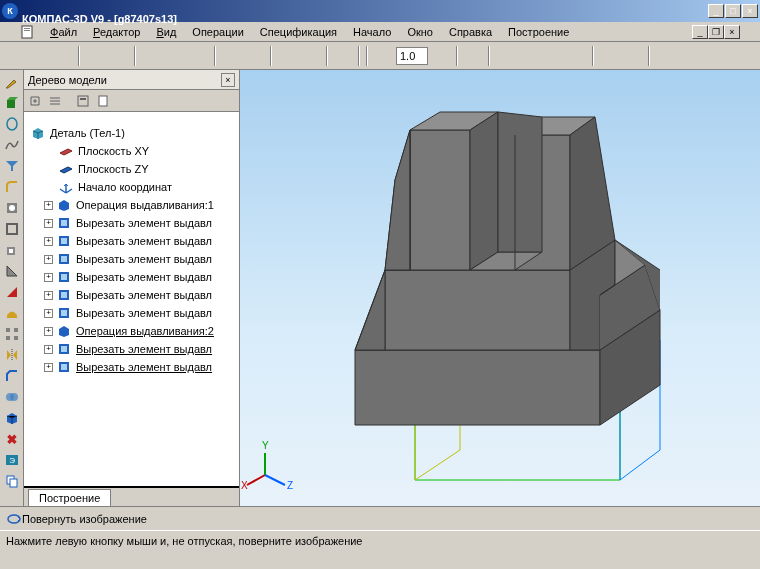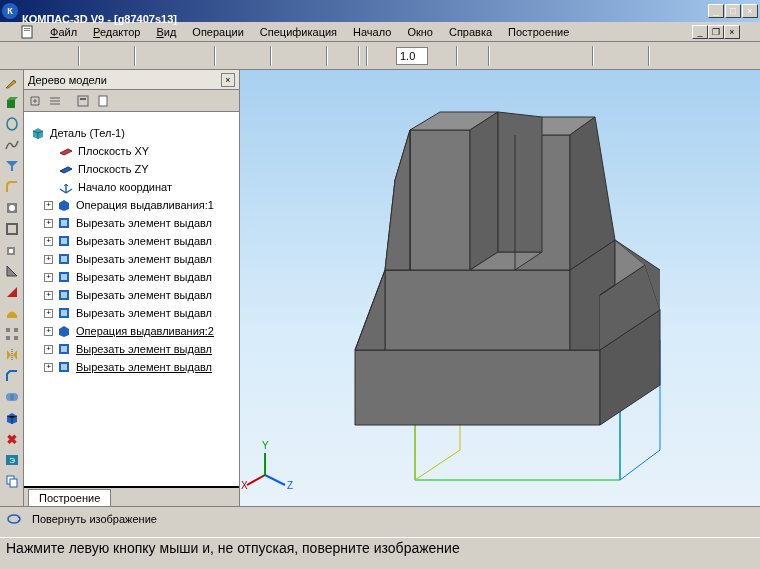--- a/index.html
+++ b/index.html
@@ -38,23 +38,23 @@
 .tree-noexp { width: 11px; margin-right: 3px; }
 .tree-icon { width: 16px; height: 16px; margin-right: 4px; display: flex; align-items: center; justify-content: center; flex-shrink: 0; }
 .tree-label { font-size: 11px; }
 .indent-1 { padding-left: 18px; }
 
 .tree-tab { height: 20px; background: #d4d0c8; display: flex; align-items: flex-end; border-top: 2px solid #000000; padding-left: 4px; }
 .tab { background: #fff; border: 1px solid #808080; border-bottom: none; padding: 2px 10px; font-size: 11px; cursor: pointer; }
 
 .viewport { flex: 1; position: relative; background: linear-gradient(to bottom, #a8d0f0 0%, #d8ecfa 60%, #e8f2fa 100%); overflow: hidden; }
 
-.bottom-panel { height: 24px; background: #d4d0c8; display: flex; align-items: center; padding: 2px 6px; border-top: 1px solid #808080; gap: 10px; }
-
-.statusbar { height: 20px; background: #d4d0c8; border-top: 1px solid #fff; display: flex; align-items: center; padding: 0 6px; font-size: 14px; margin-top: 7px; }
+.bottom-panel { height: 24px; background: #d4d0c8; display: flex; align-items: center; padding: 2px 6px; border-top: 1px solid #808080; gap: 0; }
+
+.statusbar { height: 20px; background: #d4d0c8; border-top: 1px solid #fff; display: flex; align-items: center; padding: 0 6px; font-size: 11px; }
 
 
 .model-svg { position: absolute; top: 0; left: 0; width: 100%; height: 100%; }
 </style>
 </head>
 <body>
 
 <div class="titlebar">
   <div class="titlebar-icon">К</div>
   <div class="titlebar-text">КОМПАС-3D V9 - [g87407s13]</div>

